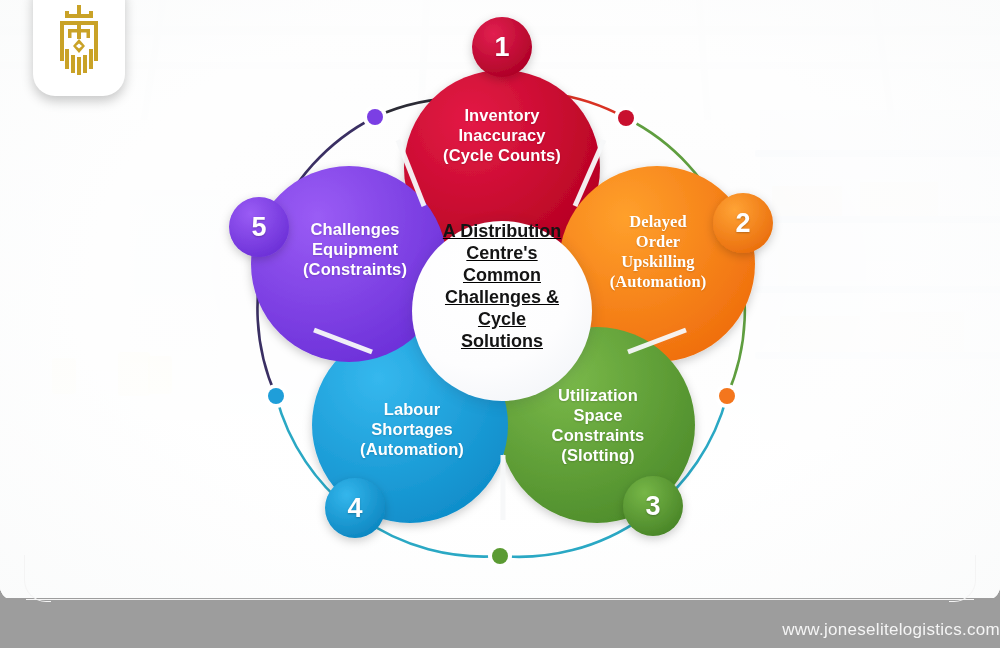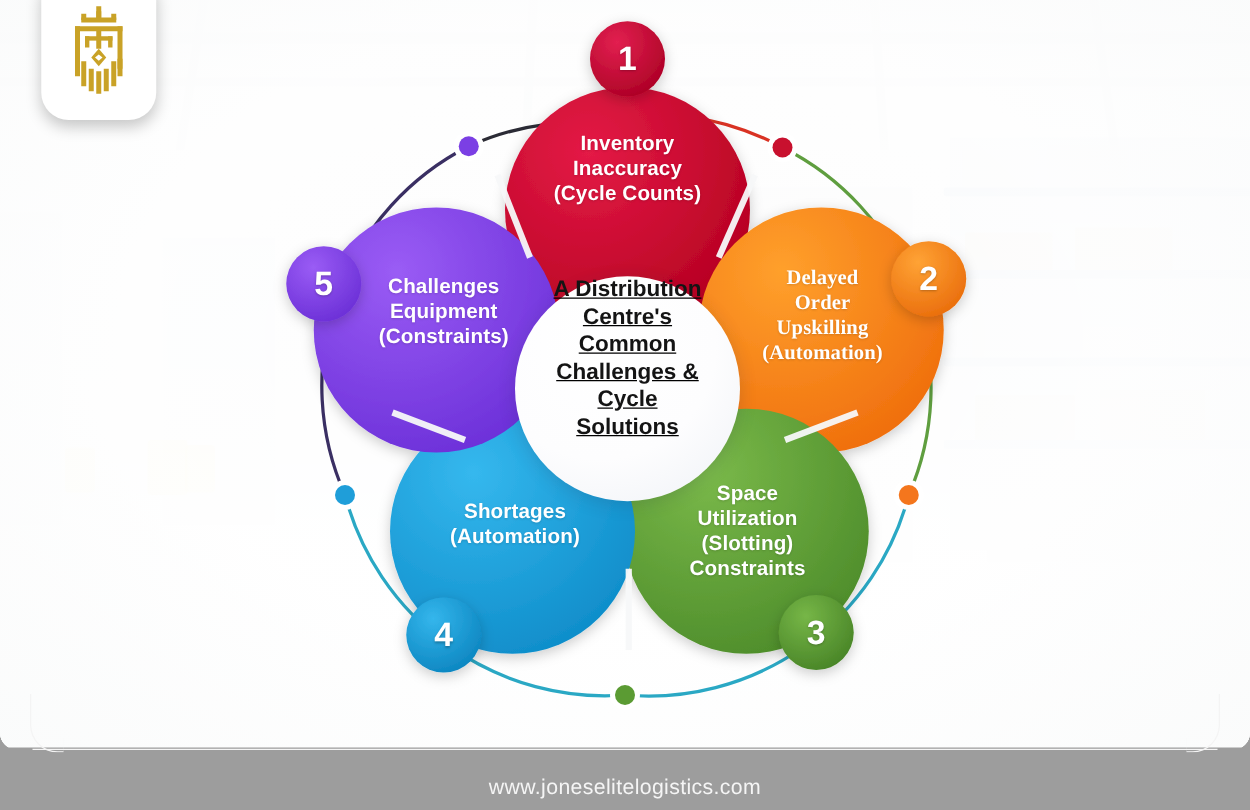--- a/index.html
+++ b/index.html
@@ -31,21 +31,21 @@
       rgba(255,255,255,.35) 0%,rgba(255,255,255,.72) 55%,rgba(250,251,251,.9) 100%);}
 
   
   .footer-band{position:absolute;left:0;bottom:0;width:1000px;height:50px;background:#9d9d9d;}
   .footer-divider{position:absolute;left:26px;bottom:48px;width:948px;height:0;
      border-top:1.5px solid #f4f4f4;border-radius:0;}
   .corner-l{position:absolute;left:24px;bottom:46px;width:26px;height:46px;
      border-left:1.5px solid #f4f4f4;border-bottom:1.5px solid #f4f4f4;border-bottom-left-radius:22px;}
   .corner-r{position:absolute;right:24px;bottom:46px;width:26px;height:46px;
      border-right:1.5px solid #f4f4f4;border-bottom:1.5px solid #f4f4f4;border-bottom-right-radius:22px;}
-  .site-url{position:absolute;left:0;bottom:8px;width:1000px;text-align:center;
+  .site-url{position:absolute;left:0;bottom:8px;width:1000px;text-align:right;
      color:#f5f5f5;font-size:17px;letter-spacing:.3px;font-family:"Liberation Sans",sans-serif;}
 
   
   .logo-card{position:absolute;left:33px;top:-16px;width:92px;height:112px;
      background:#fff;border-radius:14px 14px 22px 22px;
      box-shadow:0 5px 12px rgba(0,0,0,.22);
      display:flex;align-items:center;justify-content:center;}
 
   
   .diagram{position:absolute;left:0;top:0;width:1000px;height:600px;}
@@ -221,27 +221,28 @@
     </div>
 
     <div class="lobe-label" style="left:572px;top:212px;width:172px;font-family:Liberation Serif, serif;">
       <div>Delayed</div>
       <div>Order</div>
       <div>Upskilling</div>
       <div>(Automation)</div>
     </div>
 
     <div class="lobe-label" style="left:512px;top:385px;width:172px;">
+      <div>Utilization</div>
       <div>Space</div>
-      <div>Utilization</div>
+      <div>Constraints</div>
       <div>(Slotting)</div>
-      <div>Constraints</div>
     </div>
 
     <div class="lobe-label" style="left:326px;top:399px;width:172px;">
+      <div>Labour</div>
       <div>Shortages</div>
       <div>(Automation)</div>
     </div>
 
     <div class="lobe-label" style="left:262px;top:219px;width:186px;">
       <div>Challenges</div>
       <div>Equipment</div>
       <div>(Constraints)</div>
     </div>
 

